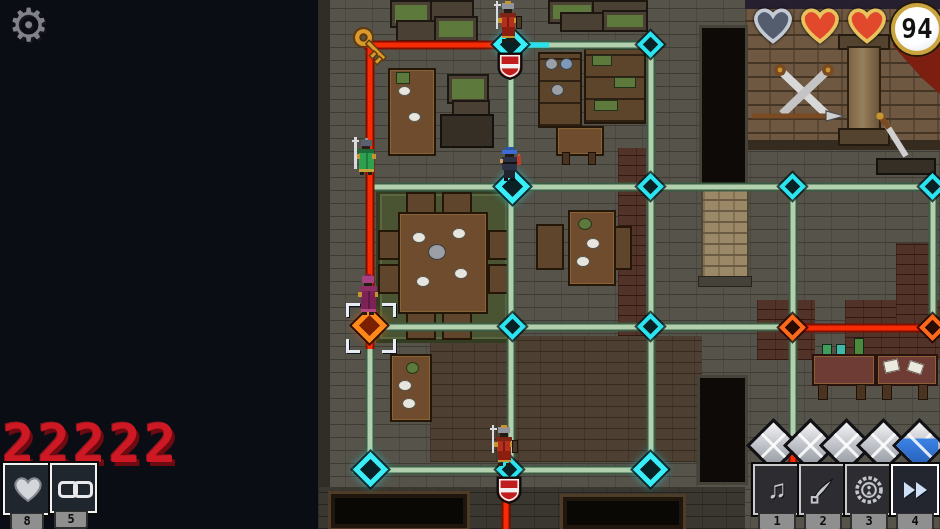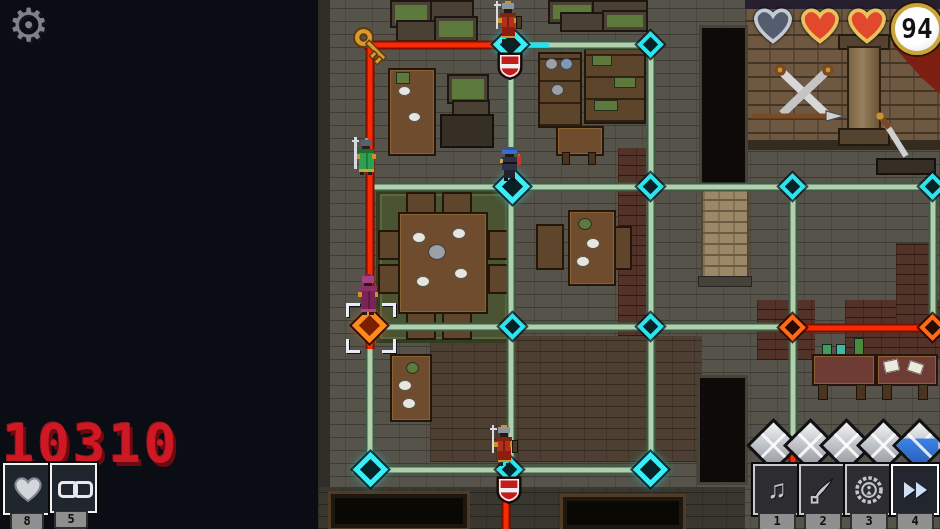--- a/index.html
+++ b/index.html
@@ -354,21 +354,21 @@
     <path d="M12 20 C4 14 1 8.5 3.5 5 C6 1.8 10 2.6 12 6 C14 2.6 18 1.8 20.5 5 C23 8.5 20 14 12 20 Z" fill="#545d6e" stroke="#c3cad4" stroke-width="2" style="filter:drop-shadow(0 0 1px #000)"></path>
   </svg>
   <svg class="abs" style="left:798px;top:4px;" width="44" height="42" viewBox="0 0 24 22">
     <path d="M12 20 C4 14 1 8.5 3.5 5 C6 1.8 10 2.6 12 6 C14 2.6 18 1.8 20.5 5 C23 8.5 20 14 12 20 Z" fill="#e2482b" stroke="#e8c25c" stroke-width="2" style="filter:drop-shadow(0 0 1px #000)"></path>
   </svg>
   <svg class="abs" style="left:845px;top:4px;" width="44" height="42" viewBox="0 0 24 22">
     <path d="M12 20 C4 14 1 8.5 3.5 5 C6 1.8 10 2.6 12 6 C14 2.6 18 1.8 20.5 5 C23 8.5 20 14 12 20 Z" fill="#e2482b" stroke="#e8c25c" stroke-width="2" style="filter:drop-shadow(0 0 1px #000)"></path>
   </svg>
   <div class="abs badge" style="left:891px;top:3px;">94</div>
 
-  <div class="abs score" style="left:2px;top:412px;">10310</div>
+  <div class="abs score" style="left:2px;top:412px;">22222</div>
 
   <div class="btn navy" style="left:3px;top:463px;width:45px;height:48px;">
     <svg width="32" height="30" viewBox="0 0 24 22">
       <path d="M12 20 C4 14 1 8.5 3.5 5 C6 1.8 10 2.6 12 6 C14 2.6 18 1.8 20.5 5 C23 8.5 20 14 12 20 Z" fill="#d3d6db" stroke="#83878f" stroke-width="1.6"></path>
     </svg>
   </div>
   <div class="tab" style="left:10px;top:513px;width:30px;">8</div>
 
   <div class="btn navy" style="left:50px;top:463px;width:43px;height:46px;">
     <span class="linkseg" style="left:6px;top:16px;"></span>

